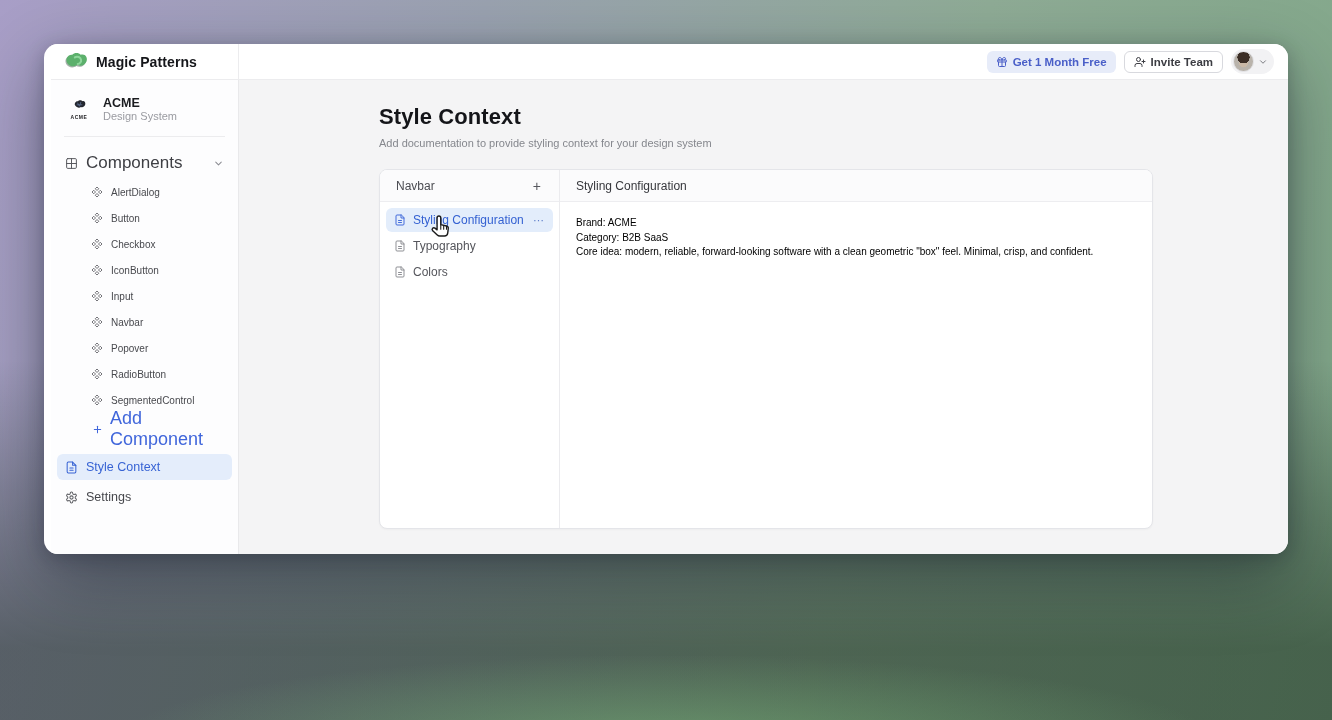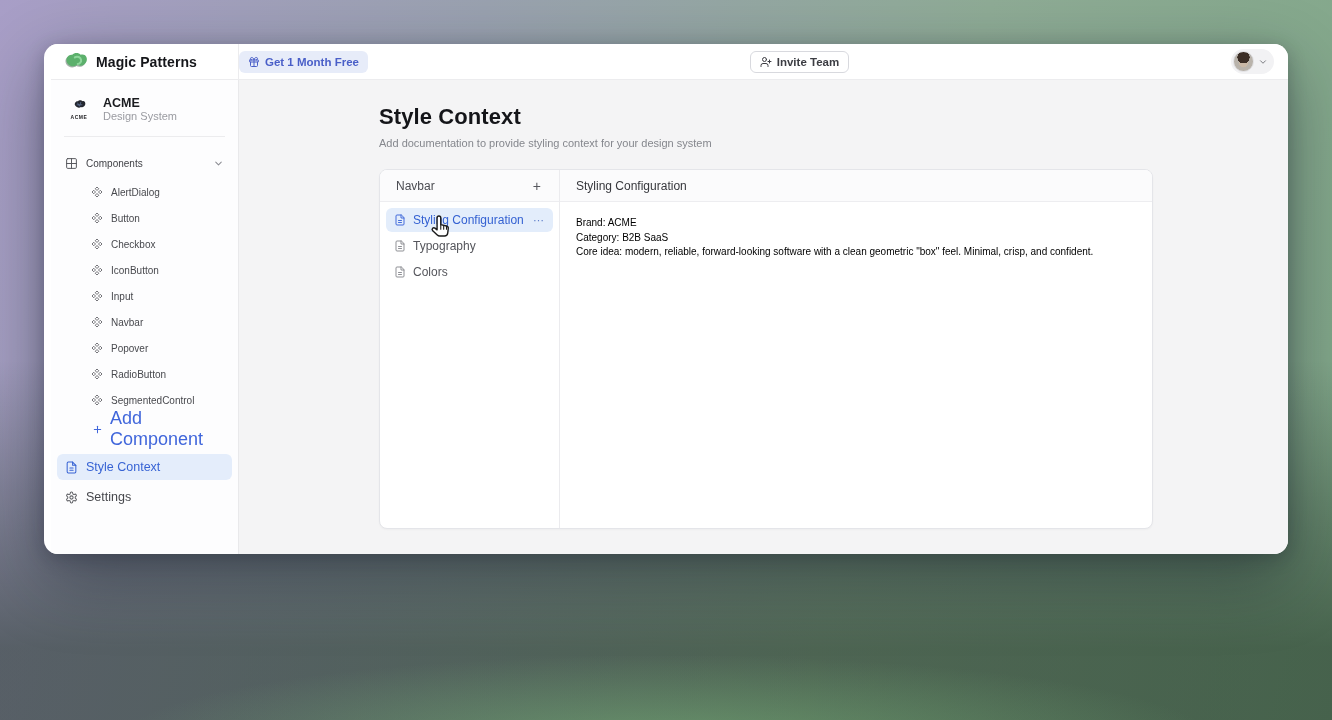--- a/index.html
+++ b/index.html
@@ -16,21 +16,21 @@
   .window {
     position:absolute; left:44px; top:44px; width:1244px; height:510px;
     background:#fff; border-radius:14px; overflow:hidden;
     box-shadow:0 24px 70px rgba(18,24,38,.45), 0 4px 18px rgba(18,24,38,.25);
     display:flex; flex-direction:column;padding-left:7px;
   }
   
   .topbar { height:36px; min-height:36px; display:flex; border-bottom:1px solid #ececee; background:#fff; }
   .topbar-left { width:188px; min-width:188px; display:flex; align-items:center; gap:7px; padding-left:13px; border-right:1px solid #ececee; }
   .logo-text { font-size:14px; font-weight:800; color:#15161a; letter-spacing:.1px; }
-  .topbar-right { flex:1; display:flex; align-items:center; justify-content:space-between; gap:8px; padding-right:14px; }
+  .topbar-right { flex:1; display:flex; align-items:center; justify-content:flex-end; gap:8px; padding-right:14px; }
   .btn { display:flex; align-items:center; gap:5px; height:22px; padding:0 9px; border-radius:6px; font-size:11.5px; font-weight:600; cursor:pointer; }
   .btn-promo { background:#e7ecf9; color:#4a5fc8; }
   .btn-invite { background:#fff; color:#3c3d43; border:1px solid #d8d9de; }
   .avatar-pill { display:flex; align-items:center; gap:4px; padding:2px 6px 2px 2px; border-radius:999px; background:#f2f2f4; cursor:pointer; }
   .avatar {
     width:21px; height:21px; border-radius:50%; border:1px solid #e0e0e3;
     background:
       radial-gradient(circle at 50% 28%, #3c2e26 0 36%, rgba(60,46,38,0) 37%),
       radial-gradient(circle at 50% 58%, #c9b8a6 0 30%, #b9b3ab 31% 70%, #a7a29b 71%);
   }
@@ -39,21 +39,21 @@
   
   .app-body { flex:1; display:flex; min-height:0; }
   .sidebar { width:188px; min-width:188px; border-right:1px solid #e9e9eb; background:#fdfdfe; padding-top:10px; }
   .org-row { display:flex; align-items:center; gap:9px; padding:3px 13px 2px; }
   .org-logo { width:30px; height:32px; display:flex; flex-direction:column; align-items:center; justify-content:center; gap:1px; cursor:pointer; }
   .org-logo-caption { font-size:5px; font-weight:800; letter-spacing:.6px; color:#1c1c1f; }
   .org-name { font-size:12.5px; font-weight:700; color:#1a1b1f; line-height:14px; }
   .org-sub { font-size:11px; color:#9a9ba1; line-height:13px; }
   .side-divider { height:1px; background:#ececee; margin:9px 13px 0; }
   .section-row { display:flex; align-items:center; gap:8px; padding:0 14px; height:22px; margin-top:15px; cursor:pointer; }
-  .section-label { font-size:10px; color:#3e3f44; }
+  .section-label { font-size:17px; color:#3e3f44; }
   .section-row .chev { margin-left:auto; }
   .component-list { margin-top:5px; }
   .component-item { display:flex; align-items:center; gap:8px; height:26px; padding-left:40px; cursor:pointer; }
   .component-label { font-size:10px; color:#48494e; }
   .add-component { display:flex; align-items:center; gap:7px; height:26px; padding-left:41px; margin-top:3px; color:#4066db; cursor:pointer; }
   .add-component-label { font-size:18px; font-weight:500; color:#4066db; }
   .side-item { display:flex; align-items:center; gap:8px; height:26px; margin:4px 6px 0; padding:0 8px; border-radius:6px; cursor:pointer; }
   .side-item.selected { background:#e4edfb; margin-top:12px; }
   .side-item.selected .side-item-label { color:#3763d4; font-weight:500; }
   .side-item-label { font-size:12.5px; color:#46474c; }

